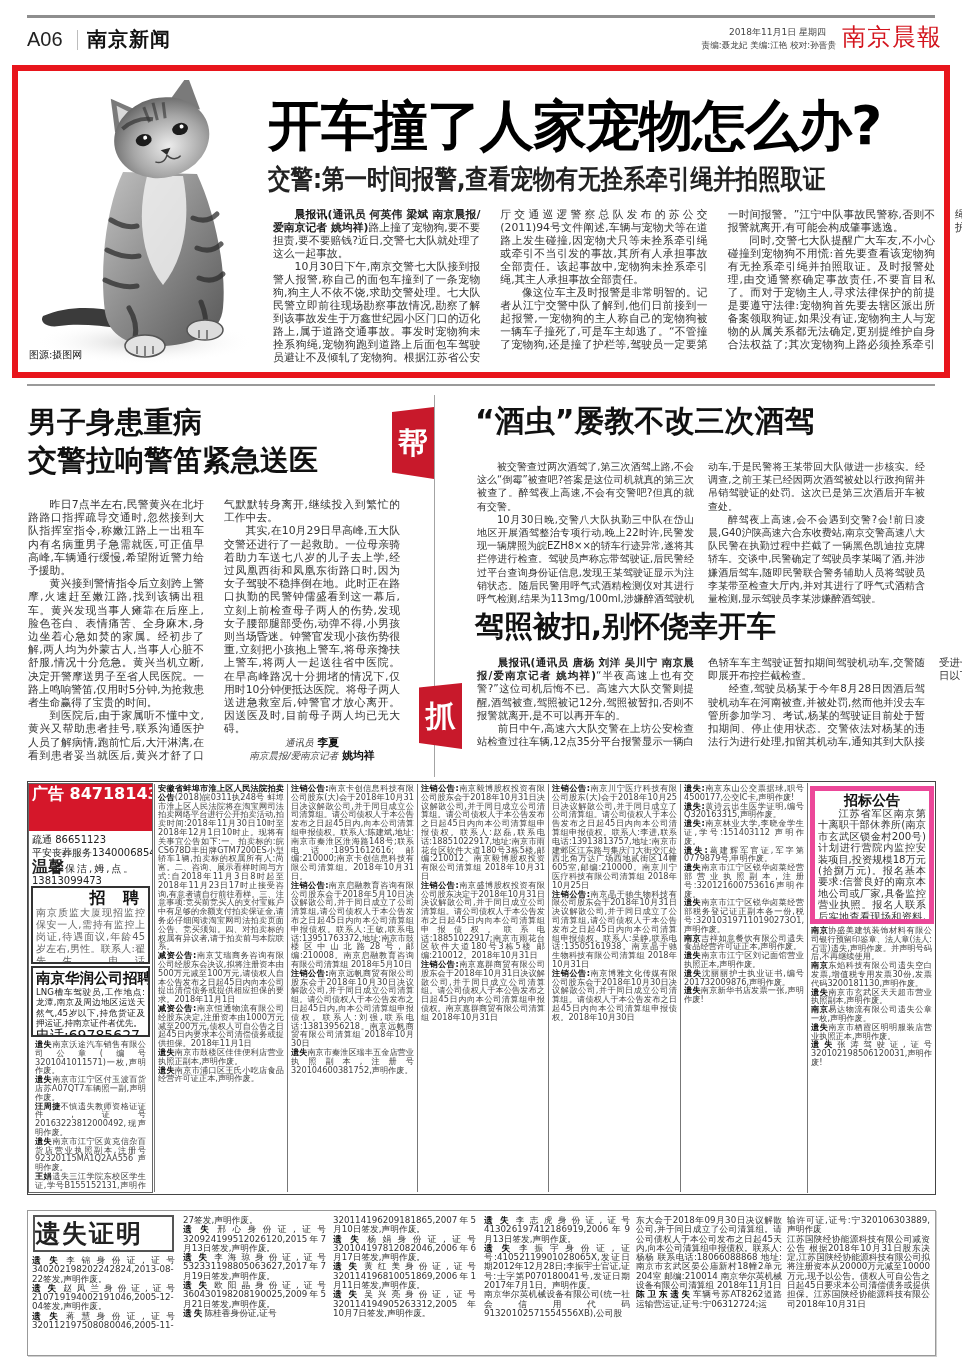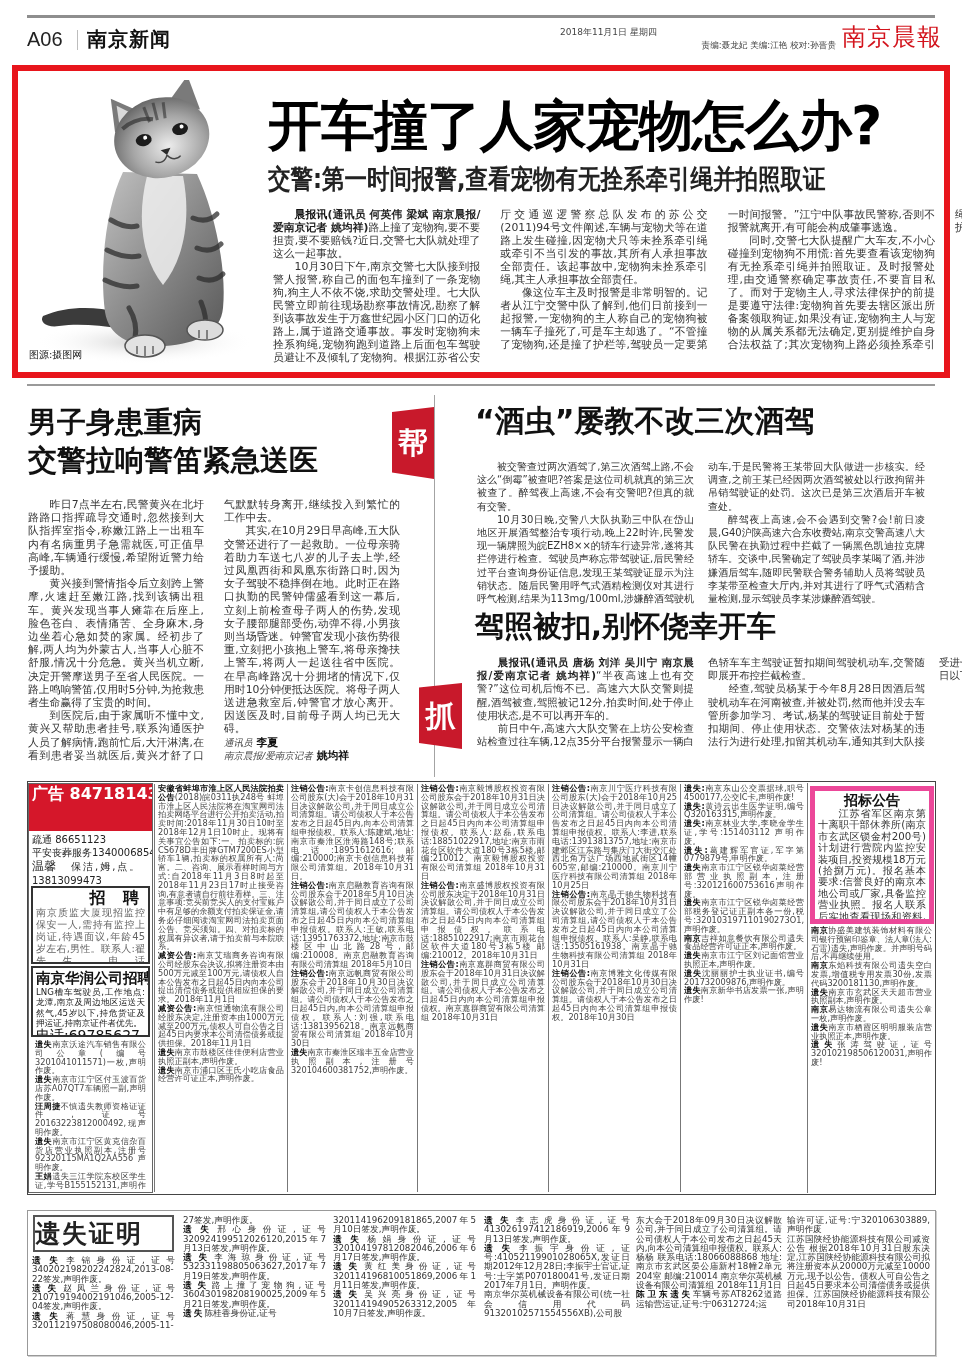--- a/index.html
+++ b/index.html
@@ -4,56 +4,56 @@
 <style>
 *{box-sizing:border-box;margin:0;padding:0}
 html,body{width:962px;height:1370px;overflow:hidden;background:#fff}
 body{position:relative;font-family:"DejaVu Sans",sans-serif;color:#222}
 .a{position:absolute}
 
 .top-rule{left:27px;top:15px;width:908px;height:3px;background:#8e8e8e}
 .page-no{left:27px;top:27px;font-size:20px;line-height:24px;color:#222;font-family:"Liberation Sans",sans-serif}
 .hdr-div{left:77px;top:30px;width:1px;height:20px;background:#bdbdbd}
 .section-name{left:87px;top:27px;font-size:20px;line-height:24px;font-weight:bold;color:#111;letter-spacing:1px;white-space:nowrap}
-.hdr-date{left:560px;top:26px;width:266px;font-size:9px;line-height:12px;color:#444;white-space:nowrap}
+.hdr-date{left:560px;top:26px;width:266px;text-align:right;font-size:9px;line-height:12px;color:#444;white-space:nowrap}
 .hdr-editors{left:560px;top:39px;width:276px;text-align:right;font-size:8.6px;line-height:12px;color:#444;white-space:nowrap}
 .logo{left:842px;top:22px;font-size:24px;line-height:30px;color:#d3141d;font-family:"DejaVu Serif",serif;letter-spacing:1px;white-space:nowrap}
 
 .frame{left:12px;top:65px;width:938px;height:313px;border:6px solid #e8151c;background:#fff}
 .cat{left:7px;top:9px;width:230px;height:290px}
 .credit{left:11px;top:278px;font-size:10px;line-height:12px;color:#222;text-shadow:0 0 2px #fff;white-space:nowrap}
 .headline{left:250px;top:26px;font-size:54px;line-height:58px;font-weight:bold;color:#000;white-space:nowrap;letter-spacing:-1px}
 .subhead{left:250px;top:91px;font-size:22.5px;line-height:28px;color:#222;white-space:nowrap;transform:scaleY(1.18);transform-origin:0 0}
 .top-body{left:255px;top:137px;width:662px;height:157px;column-count:3;column-gap:20px;column-fill:auto;font-size:10.8px;line-height:13px;text-align:justify;color:#333}
 .para{text-indent:2em}
 .dateline{font-weight:bold;color:#111}
 .byline-in{font-weight:bold;color:#222}
 .rule-2{left:27px;top:384px;width:908px;height:2px;background:#9a9a9a}
 
 .help-h1,.help-h2{left:28px;font-size:29px;line-height:32px;font-weight:bold;color:#111;white-space:nowrap}
 .help-h1{top:406px}.help-h2{top:444px}
 .help-body{left:28px;top:498px;width:372px;height:266px;column-count:2;column-gap:20px;column-fill:auto;font-size:10.8px;line-height:13.2px;text-align:justify;color:#333}
-.byline-r{text-align:left;text-indent:0}
+.byline-r{text-align:center;text-indent:0}
 .byline-r .role{font-style:italic;font-size:9.5px;color:#444;margin-right:4px}
 .byline-r .name{font-weight:bold;color:#111}
 .vline{left:434px;top:395px;width:1px;height:382px;background:#a3a3a3}
 .tag{color:#fff;background:#c8192b;font-family:"DejaVu Serif",serif;font-size:30px;font-weight:bold;display:flex;align-items:center;justify-content:center;clip-path:polygon(0 7%,100% 0,100% 100%,0 91%)}
 .tag-help{left:392px;top:407px;width:42px;height:72px}
 .tag-catch{left:419px;top:683px;width:43px;height:66px}
 .drunk-h{left:475px;top:404px;font-size:30px;line-height:34px;font-weight:bold;color:#111;white-space:nowrap}
 .drunk-body{left:477px;top:460px;width:448px;height:146px;column-count:2;column-gap:14px;column-fill:auto;font-size:10px;line-height:13.2px;text-align:justify;color:#333}
 .lic-h{left:475px;top:609px;font-size:29px;line-height:34px;font-weight:bold;color:#111;white-space:nowrap}
 .lic-body{left:477px;top:656px;width:448px;height:107px;column-count:2;column-gap:14px;column-fill:auto;font-size:10.4px;line-height:13.2px;text-align:justify;color:#333}
 
 .cls{left:27px;top:781px;width:909px;height:414px;border:1px solid #444}
 .ad-col{left:28px;top:783px;width:125px;height:410px;border:1px solid #666;overflow:hidden}
 .ad-red{position:absolute;left:0;top:0;width:100%;height:47px;background:#d5172a;color:#fff;padding:2px 3px;font-weight:bold;white-space:nowrap;overflow:hidden}
 .ad-red .l1{font-size:16px;line-height:15px}
 .ad-line{position:absolute;left:3px;font-size:10px;line-height:13px;color:#222;white-space:nowrap}
-.ad-line .big{font-size:12px;font-weight:normal;margin-right:15px}
+.ad-line .big{font-size:16px;font-weight:bold;margin-right:1px}
 .ad-line .sp{letter-spacing:2px}
 .box2{position:absolute;left:2px;width:119px;border:2px solid #333;padding:1px 3px;overflow:hidden}
 .recruit-title{text-align:right;font-size:16px;line-height:18px;font-weight:bold;letter-spacing:6px;color:#111}
 .recruit-text{font-size:10px;line-height:12px;color:#666;text-align:justify}
 .huarun-title{font-size:14.5px;line-height:18px;font-weight:bold;color:#111;white-space:nowrap}
 .huarun-text{font-size:8.6px;line-height:10.4px;color:#222;text-align:justify}
 .huarun-phone{font-size:14px;line-height:12px;font-weight:normal;color:#111}
 .notes{position:absolute;left:3px;top:256px;width:117px;height:150px;overflow:hidden}
 .cl-col{font-size:8.2px;line-height:8.8px;color:#444;text-align:justify;overflow:hidden;overflow-wrap:anywhere;padding:0 3px}
 .cl-col p b{color:#111}
@@ -179,21 +179,21 @@
 
   <p class="para">被交警查过两次酒驾了,第三次酒驾上路,不会这么“倒霉”被查吧?答案是这位司机就真的第三次被查了。醉驾夜上高速,不会有交警吧?但真的就有交警。</p>
       <p class="para">10月30日晚,交警八大队执勤三中队在岱山地区开展酒驾整治专项行动,晚上22时许,民警发现一辆牌照为皖EZH8××的轿车行迹异常,遂将其拦停进行检查。驾驶员声称忘带驾驶证,后民警经过平台查询身份证信息,发现王某驾驶证显示为注销状态。随后民警用呼气式酒精检测仪对其进行呼气检测,结果为113mg/100ml,涉嫌醉酒驾驶机动车,于是民警将王某带回大队做进一步核实。经调查,之前王某已经因两次酒驾被处以行政拘留并吊销驾驶证的处罚。这次已是第三次酒后开车被查处。</p>
       <p class="para">醉驾夜上高速,会不会遇到交警?会!前日凌晨,G40沪陕高速六合东收费站,南京交警高速八大队民警在执勤过程中拦截了一辆黑色凯迪拉克牌轿车。交谈中,民警确定了驾驶员李某喝了酒,并涉嫌酒后驾车,随即民警联合警务辅助人员将驾驶员李某带至检查大厅内,并对其进行了呼气式酒精含量检测,显示驾驶员李某涉嫌醉酒驾驶。</p>
     </div>
 </div>
 
 <h2 class="a lic-h">驾照被扣,别怀侥幸开车</h2>
 <div class="a tag tag-catch">抓</div>
 <div class="a lic-body">
-  <p class="para"><span class="dateline">晨报讯</span><span class="byline-in">(通讯员 唐杨 刘洋 吴川宁 南京晨报/爱南京记者 姚均祥)</span><span>“半夜高速上也有交警?”这位司机后悔不已。高速六大队交警则提醒,酒驾被查,驾照被记12分,拍卖时间,处于停止使用状态,是不可以再开车的。</span></p>
+  <p class="para"><span class="dateline">晨报讯</span><span class="byline-in">(通讯员 唐杨 刘洋 吴川宁 南京晨报/爱南京记者 姚均祥)</span><span>“半夜高速上也有交警?”这位司机后悔不已。高速六大队交警则提醒,酒驾被查,驾照被记12分,驾照被暂扣,否则不报警就离开,是不可以再开车的。</span></p>
   <div>
 
   <p class="para">前日中午,高速六大队交警在上坊公安检查站检查过往车辆,12点35分平台报警显示一辆白色轿车车主驾驶证暂扣期间驾驶机动车,交警随即展开布控拦截检查。</p>
       <p class="para">经查,驾驶员杨某于今年8月28日因酒后驾驶机动车在河南被查,并被处罚,然而他并没去车管所参加学习、考试,杨某的驾驶证目前处于暂扣期间、停止使用状态。交警依法对杨某的违法行为进行处理,扣留其机动车,通知其到大队接受进一步处理。杨某将面临1000元罚款并处15日以下拘留的处罚。</p>
     </div>
 </div>
 
 <div class="a cls"></div>
 
 <div class="a ad-col">
@@ -287,21 +287,21 @@
 
 <p><b>遗失</b><span>李锦身份证,证号340202198202242824,2013-08-22签发,声明作废。</span></p>
     <p><b>遗失</b><span>赵凤兰身份证,证号210719194002191046,2005-12-04签发,声明作废。</span></p>
     <p><b>遗失</b><span>蒋慧身份证,证号320112197508080046,2005-11-</span></p>
   </div>
 <div class="a lcol l1">
 
 <p><b></b><span>27签发,声明作废。</span></p>
     <p><b>遗失</b><span>邢心身份证,证号320924199512026120,2015年7月13日签发,声明作废。</span></p>
     <p><b>遗失</b><span>李海琼身份证,证号532331198805063627,2017年7月19日签发,声明作废。</span></p>
-    <p><b>遗失</b><span>路上撞了宠物狗,证号360430198208190025,2009年5月21日签发,声明作废。</span></p>
+    <p><b>遗失</b><span>欧阳晶身份证,证号360430198208190025,2009年5月21日签发,声明作废。</span></p>
     <p><b>遗失</b><span>陈桂香身份证,证号</span></p>
   </div>
 <div class="a lcol l2">
 
 <p><b></b><span>320114196209181865,2007年5月10日签发,声明作废。</span></p>
     <p><b>遗失</b><span>杨娟身份证,证号320104197812082046,2006年6月17日签发,声明作废。</span></p>
     <p><b>遗失</b><span>黄红美身份证,证号320114196810051869,2006年1月11日签发,声明作废。</span></p>
     <p><b>遗失</b><span>吴兴亮身份证,证号320114194905263312,2005年10月7日签发,声明作废。</span></p>
   </div>
 <div class="a lcol l3">

